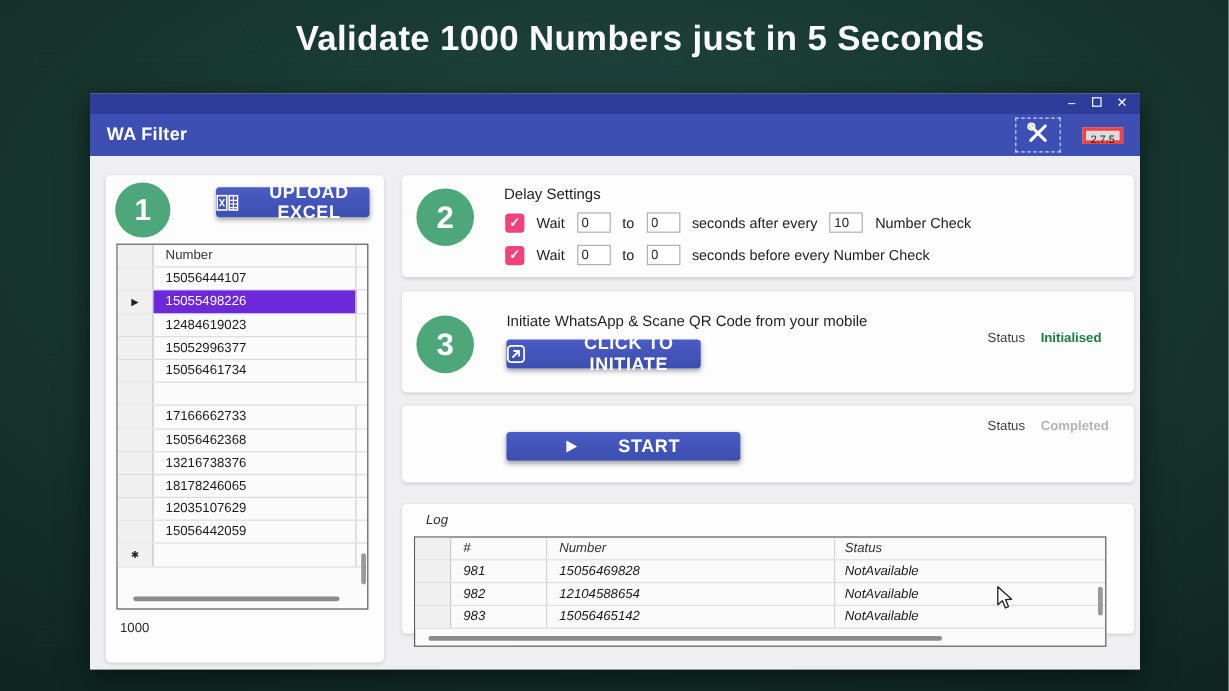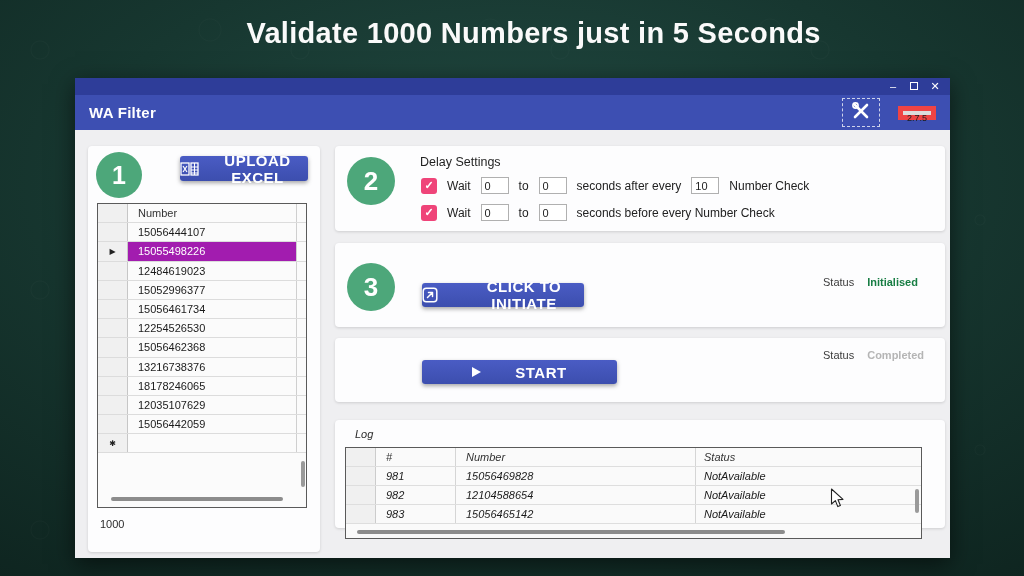--- a/index.html
+++ b/index.html
@@ -31,21 +31,21 @@
   .wincontrols { display:flex; align-items:center; gap:7px; padding-right:8px; }
   .wc { color:#fff; font-size:11px; line-height:11px; width:14px; text-align:center; cursor:default; }
   .maxbox { display:inline-block; width:8px; height:8px; border:1.5px solid #fff; }
 
   .appbar { position:absolute; left:0; top:17px; width:100%; height:35px; background:#3d4fb2;
     display:flex; align-items:center; justify-content:space-between; padding:0 14px; }
   .apptitle { color:#fff; font-size:15px; font-weight:bold; letter-spacing:.3px; }
   .appbar-right { display:flex; align-items:center; gap:18px; }
   .toolsbtn { background:transparent; border:1px dashed rgba(255,255,255,.75); width:38px; height:29px;
     display:flex; align-items:center; justify-content:center; cursor:pointer; }
-  .version { background:#dcdcdc; border:5px solid #ef4444; color:#1c1c1c; font-size:9px;
+  .version { background:#dcdcdc; border:3px solid #ef4444; color:#1c1c1c; font-size:9px;
     padding:1px 4px 0; height:14px; line-height:12px; }
 
   
   .card { position:absolute; background:#fdfdfe; border-radius:4px; box-shadow:0 1px 3px rgba(0,0,0,.14); }
   .card-left   { left:13px;  top:68px;  width:232px; height:406px; }
   .card-delay  { left:260px; top:68px;  width:610px; height:85px; }
   .card-step3  { left:260px; top:165px; width:610px; height:84px; }
   .card-start  { left:260px; top:260px; width:610px; height:64px; }
   .card-log    { left:260px; top:342px; width:610px; height:108px;font-style:italic; }
 
@@ -69,21 +69,21 @@
 
   
   .grid { position:absolute; left:9px; top:57px; width:210px; height:305px;
     border:1.5px solid #5a5a5a; background:#fbfbfb; overflow:hidden; }
   .g-row { display:flex; height:19.2px; border-bottom:1px solid #dcdcdc; position:relative; }
   .g-hdr { width:30px; background:#f0f0f0; border-right:1px solid #c6c6c6; flex:none;
     display:flex; align-items:center; justify-content:center; font-size:8px; color:#222; }
   .g-cell { width:169px; flex:none; font-size:11px; color:#1a1a1a; padding:3px 0 0 10px;
     border-right:1px solid #cfcfcf; white-space:nowrap; overflow:hidden; }
   .g-row.head .g-cell { color:#333; }
-  .g-row.sel .g-cell { background:#a21caf; color:#fff; }
+  .g-row.sel .g-cell { background:#6d28d9; color:#fff; }
   .g-vscroll { position:absolute; right:1px; top:257px; width:4px; height:26px; background:#9a9a9a; border-radius:2px; }
   .g-hscroll { position:absolute; left:13px; bottom:6px; width:172px; height:4px; background:#8c8c8c; border-radius:2px; }
   .count-label { position:absolute; left:12px; top:372px; font-size:11px; color:#2b2b2b; }
 
   
   .delay-title { position:absolute; left:85px; top:9px; font-size:12.5px; color:#1f1f1f; }
   .delay-row { position:absolute; left:86px; display:flex; align-items:center; font-size:12px; color:#222; }
   .dr1 { top:31px; } .dr2 { top:58px; }
   .chk { width:16px; height:16px; border-radius:3px; background:#ef4479; color:#fff; font-size:11px;
     font-weight:bold; display:flex; align-items:center; justify-content:center; margin-right:8px; cursor:pointer; }
@@ -180,21 +180,24 @@
         <div class="g-row">
             <div class="g-hdr"></div>
             <div class="g-cell">15052996377</div>
           </div>
         <div class="g-row">
             <div class="g-hdr"></div>
             <div class="g-cell">15056461734</div>
           </div>
         <div class="g-row">
             <div class="g-hdr"></div>
-            <div class="g-cell">12254526530</div>
+          </div>
+        <div class="g-row">
+            <div class="g-hdr"></div>
+            <div class="g-cell">17166662733</div>
           </div>
         <div class="g-row">
             <div class="g-hdr"></div>
             <div class="g-cell">15056462368</div>
           </div>
         <div class="g-row">
             <div class="g-hdr"></div>
             <div class="g-cell">13216738376</div>
           </div>
         <div class="g-row">
@@ -239,20 +242,21 @@
         <span class="dlabel">Wait</span>
         <input class="nbox" readonly="" value="0" style="">
         <span class="dlabel">to</span>
         <input class="nbox" readonly="" value="0" style="">
         <span class="dlabel">seconds before every Number Check</span>
       </div>
     </div>
 
     <div class="card card-step3">
       <div class="circle c3">3</div>
+      <div class="instruction">Initiate WhatsApp &amp; Scane QR Code from your mobile</div>
       <button class="btn btn-initiate">
         <span class="bicon">
           <svg width="16" height="16" viewBox="0 0 16 16">
             <rect x="1.2" y="1.2" width="13.6" height="13.6" rx="3" fill="none" stroke="#fff" stroke-width="1.5"></rect>
             <path d="M5.5 10.5 L10.5 5.5 M6.5 5.5 H10.5 V9.5" fill="none" stroke="#fff" stroke-width="1.5" stroke-linecap="round" stroke-linejoin="round"></path>
           </svg>
         </span>
         <span>CLICK TO INITIATE</span>
       </button>
       <div class="statusline sl3">

